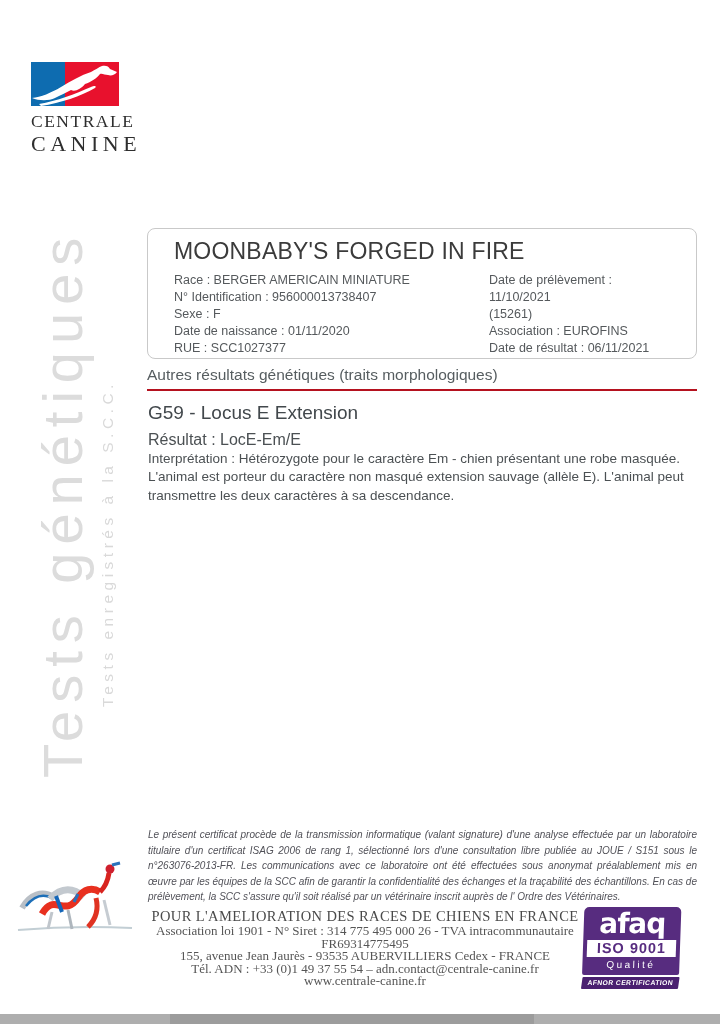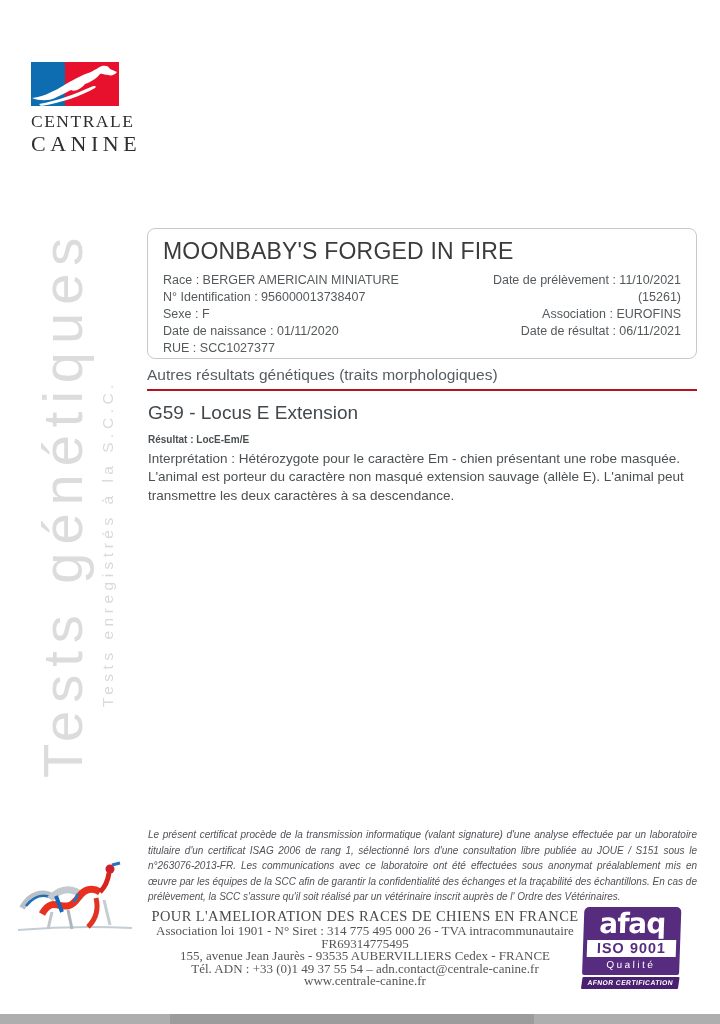--- a/index.html
+++ b/index.html
@@ -30,38 +30,38 @@
     position:absolute; left:99px; top:707px;
     transform:rotate(-90deg); transform-origin:0 0;
     font-size:15.5px; letter-spacing:4.5px; color:#d9d9d9;
     white-space:nowrap;
   }
 
   
   .info-box {
     position:absolute; left:147px; top:228px; width:550px; height:131px;
     border:1px solid #c9c9c9; border-radius:8px;
-    padding:9px 15px;
+    padding:9px 26px;
     background:#fff;
   }
   .info-title { font-size:23px; color:#3b3b3b; letter-spacing:0.2px; margin-bottom:7px; font-weight:400; }
   .info-cols { display:flex; }
   .info-col-left { width:315px; }
-  .info-col-right { flex:1;text-align:right; }
+  .info-col-right { flex:1; }
   .info-line { font-size:12.5px; line-height:17px; color:#55595c; }
 
   
   .section-head { position:absolute; left:147px; top:366px; width:550px; }
   .section-title { font-size:15.5px; color:#565d60; }
   .section-rule { margin-top:5px; height:2px; width:100%; }
 
   
   .result-block { position:absolute; left:148px; top:402px; width:549px; }
   .result-name { font-size:19px; color:#42484c; margin-bottom:7px; font-weight:400; }
-  .result-line { font-size:10px; color:#4b5053; line-height:18.5px;font-weight:bold; }
+  .result-line { font-size:16px; color:#4b5053; line-height:18.5px; }
   .result-interp { font-size:13.5px; color:#4b5053; line-height:18.5px; margin-top:0; }
 
   
   .legal {
     position:absolute; left:148px; top:827px; width:549px;
     font-size:10px; font-style:italic; color:#515158;
     line-height:1.55; text-align:justify;
   }
 
   

